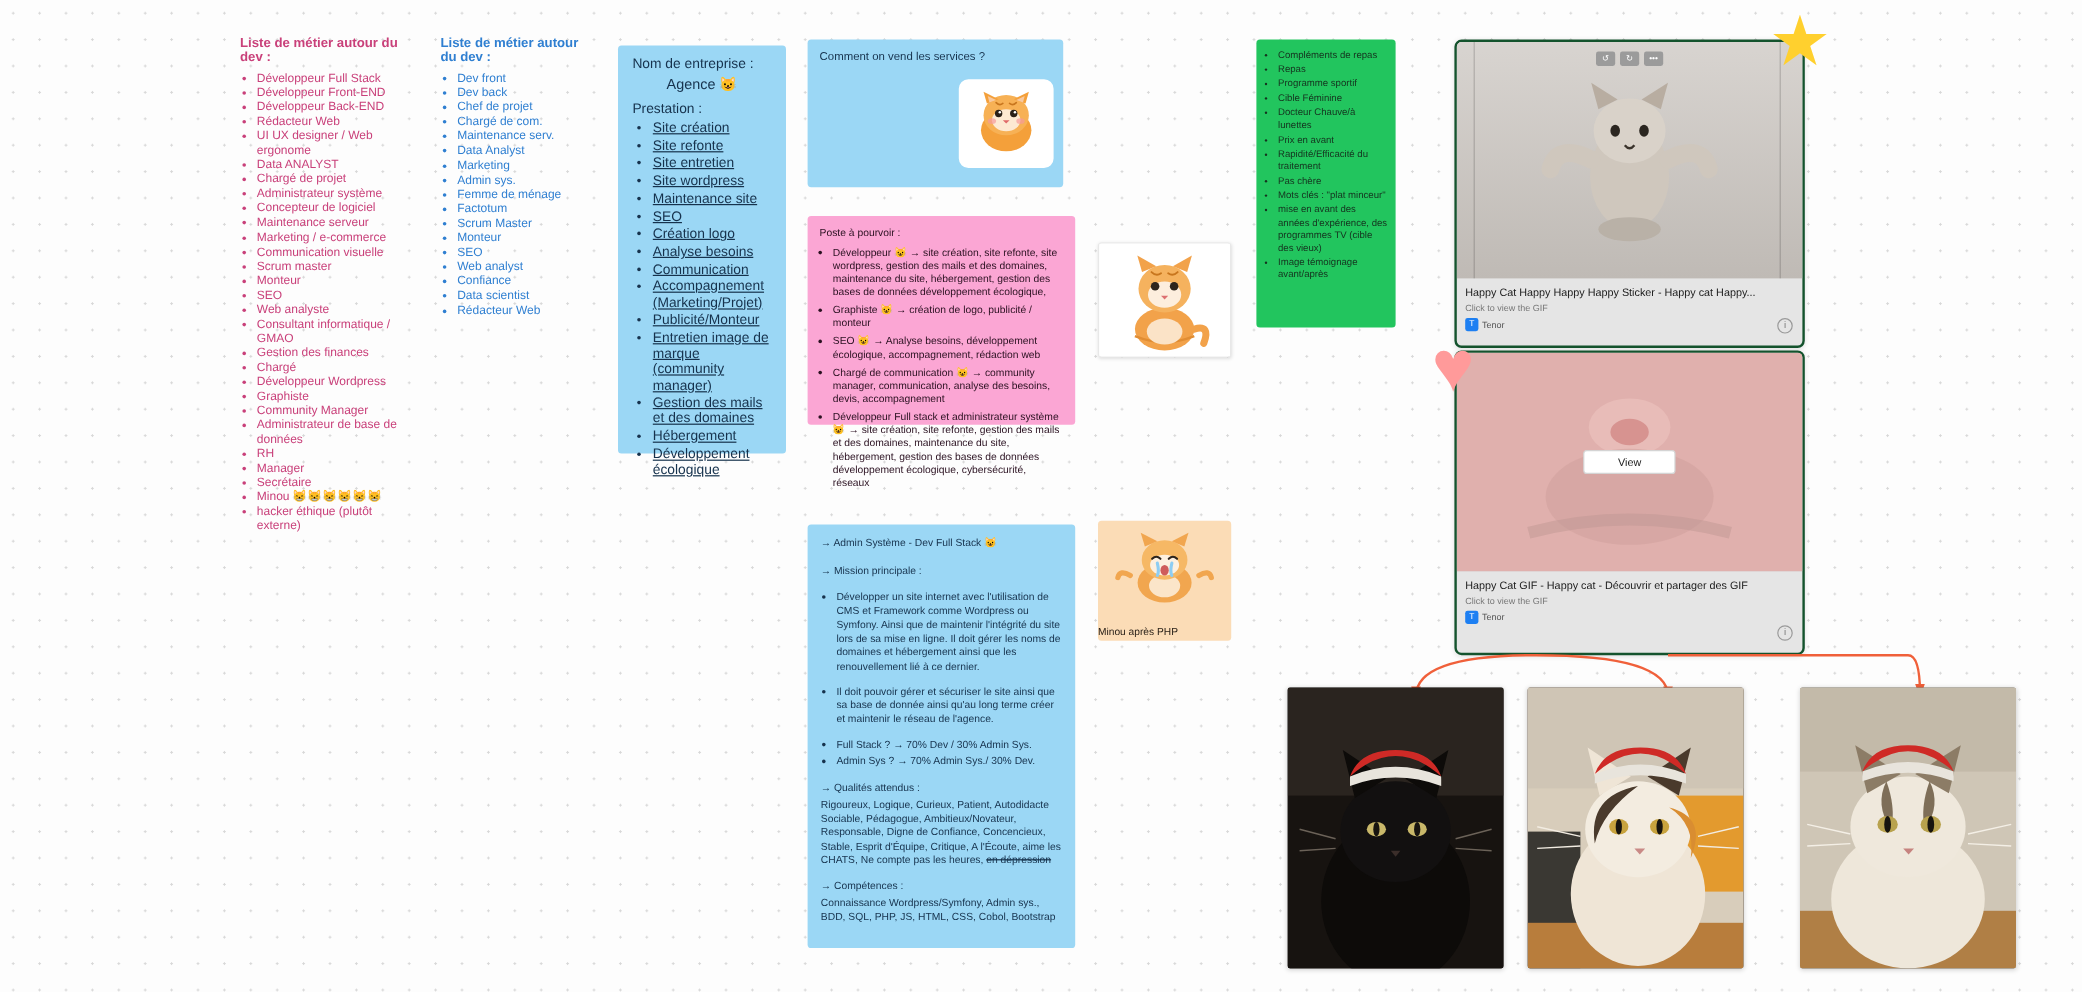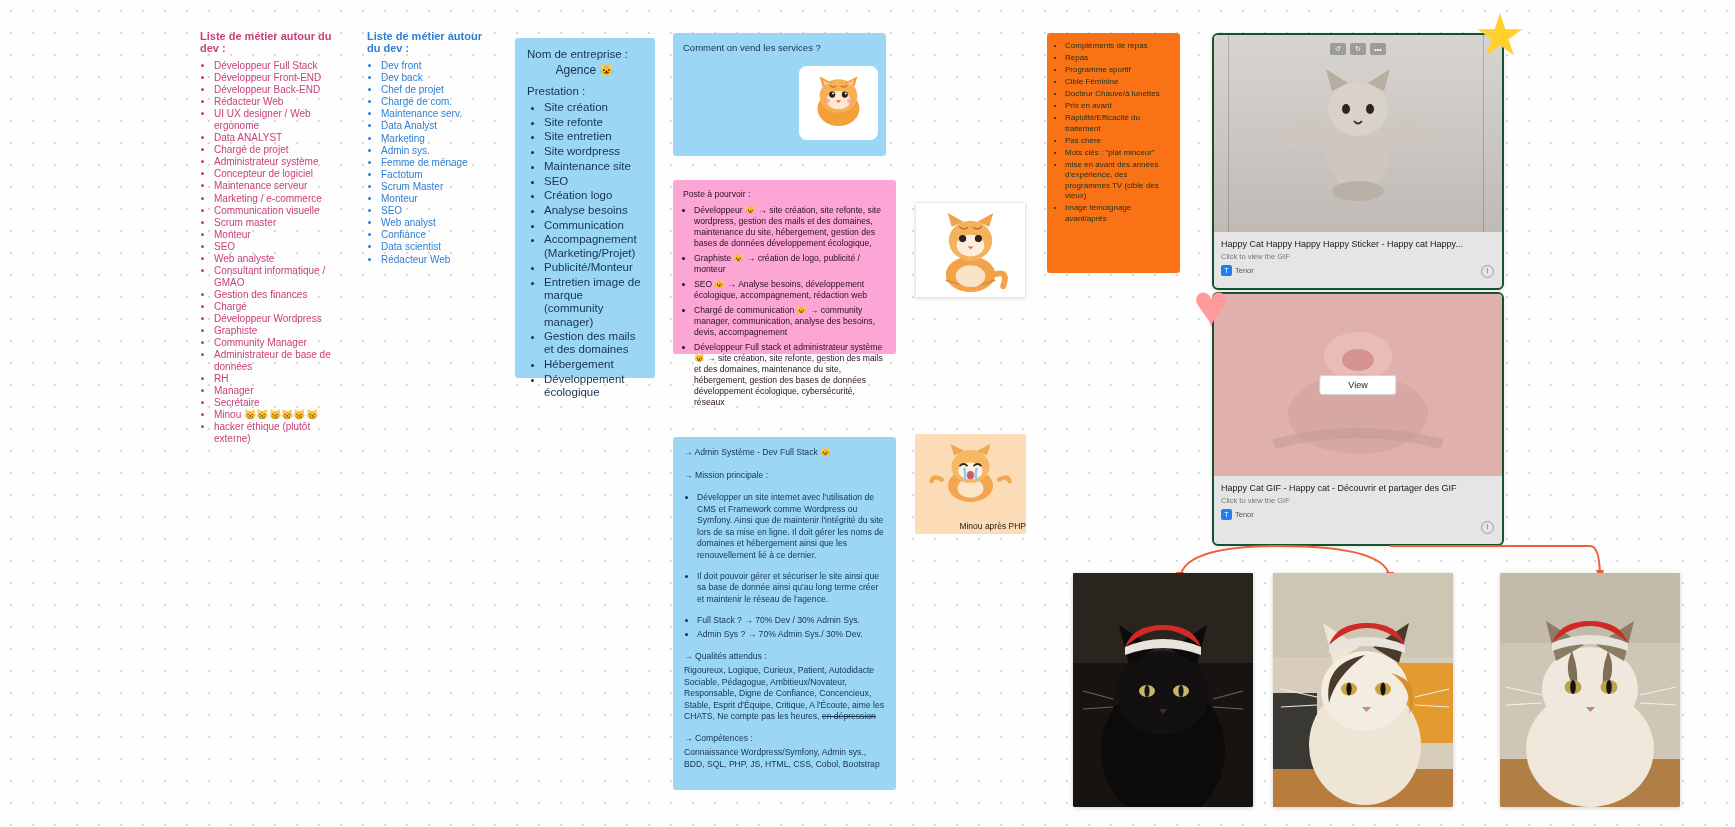--- a/index.html
+++ b/index.html
@@ -51,21 +51,21 @@
   
   #card-company {
     left: 515px; top: 38px; width: 140px; height: 340px;
     padding: 10px 12px;
     font-size: 11.5px;
     color: #16324d;
   }
   #card-company .cc-line { margin: 0 0 3px 0; }
   #card-company .cc-agency { text-align: center; font-size: 12px; margin: 2px 0 8px 0; }
   #card-company .cc-presta { margin: 0 0 4px 0; font-size: 11.5px; }
-  #card-company ul { margin: 0; padding-left: 17px; }
+  #card-company ul { margin: 0; padding-left: 17px; text-decoration: underline; }
   #card-company li { font-size: 11.5px; line-height: 13.2px; margin-bottom: 1.5px; }
 
   
   #card-services {
     left: 673px; top: 33px; width: 213px; height: 123px;
     padding: 9px 10px;
     font-size: 9px; color: #16324d;
   }
   #card-services .hdr { margin: 0 0 4px 0; font-size: 9.5px; }
   #card-services ul { margin: 0; padding-left: 16px; }
@@ -94,39 +94,39 @@
     line-height: 11.5px;
   }
   #card-admin p { margin: 0 0 11px 0; }
   #card-admin ul { margin: 0 0 10px 0; padding-left: 13px; }
   #card-admin li { margin-bottom: 9px; line-height: 11.6px; }
   #card-admin .sub { margin: 0 0 3px 0; }
   .strike { text-decoration: line-through; }
 
   
   #card-green {
-    left: 1047px; top: 33px; width: 133px; height: 240px;
-    background: #f97316; padding: 8px 6px; font-size: 8px; color: #15331f;
+    left: 1047px; top: 33px; width: 116px; height: 240px;
+    background: #22c55e; padding: 8px 6px; font-size: 8px; color: #15331f;
   }
   #card-green ul { margin: 0; padding-left: 12px; }
   #card-green li { line-height: 10.5px; margin-bottom: 1.5px; }
 
   
   #sticker-sit {
     left: 915px; top: 202px; width: 111px; height: 96px;
     background: #ffffff; border: 1px solid #e8e8e8;
     box-shadow: 0 1px 3px rgba(0,0,0,.12);
   }
   #card-minou {
     left: 915px; top: 434px; width: 111px; height: 100px;
     background: #fbdcb6; padding: 4px;
   }
   #card-minou .caption {
     position: absolute; bottom: 3px; left: 0; right: 0;
-    text-align: right; font-size: 8.5px; color: #2a2118;
+    text-align: left; font-size: 8.5px; color: #2a2118;
   }
 
   
   .gifcard {
     position: absolute; background: #e5e5e5;
     border: 2px solid #14532d; border-radius: 6px;
     box-shadow: 0 1px 4px rgba(0,0,0,.10);
     overflow: hidden;
   }
   #gif-1 { left: 1212px; top: 33px; width: 288px; height: 253px; }

